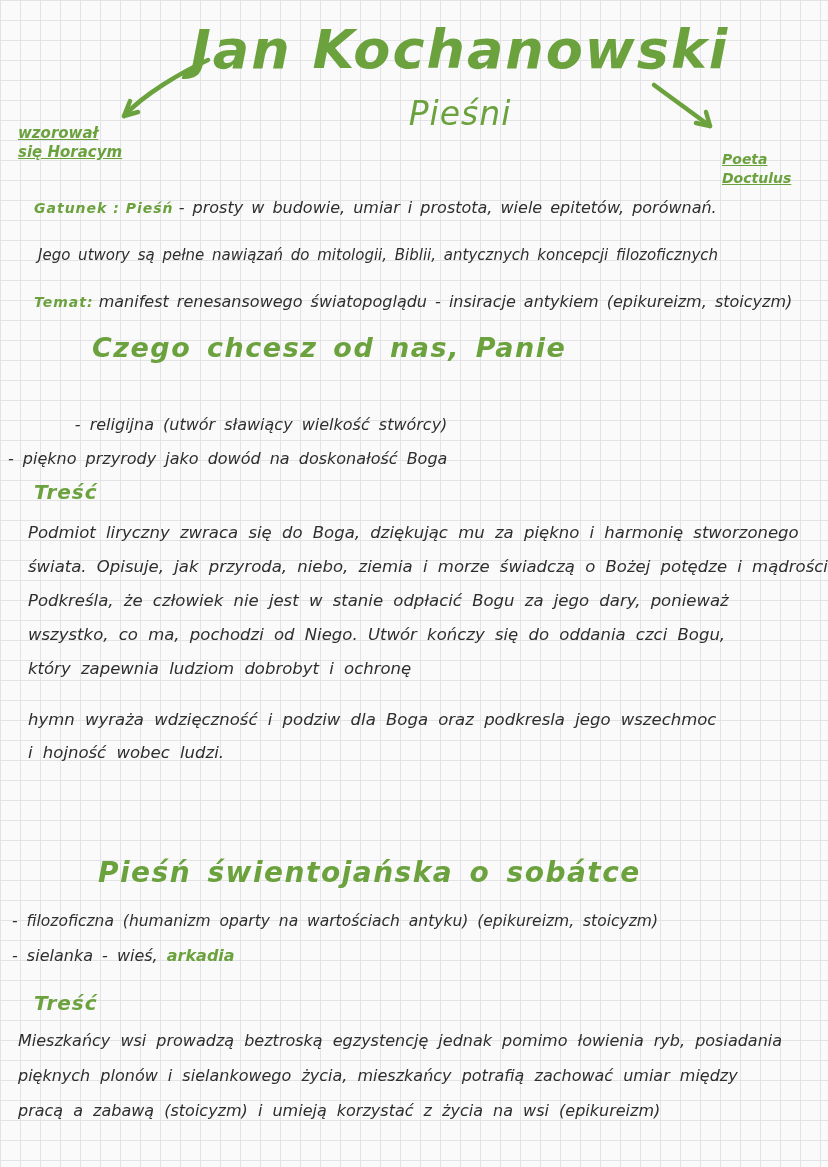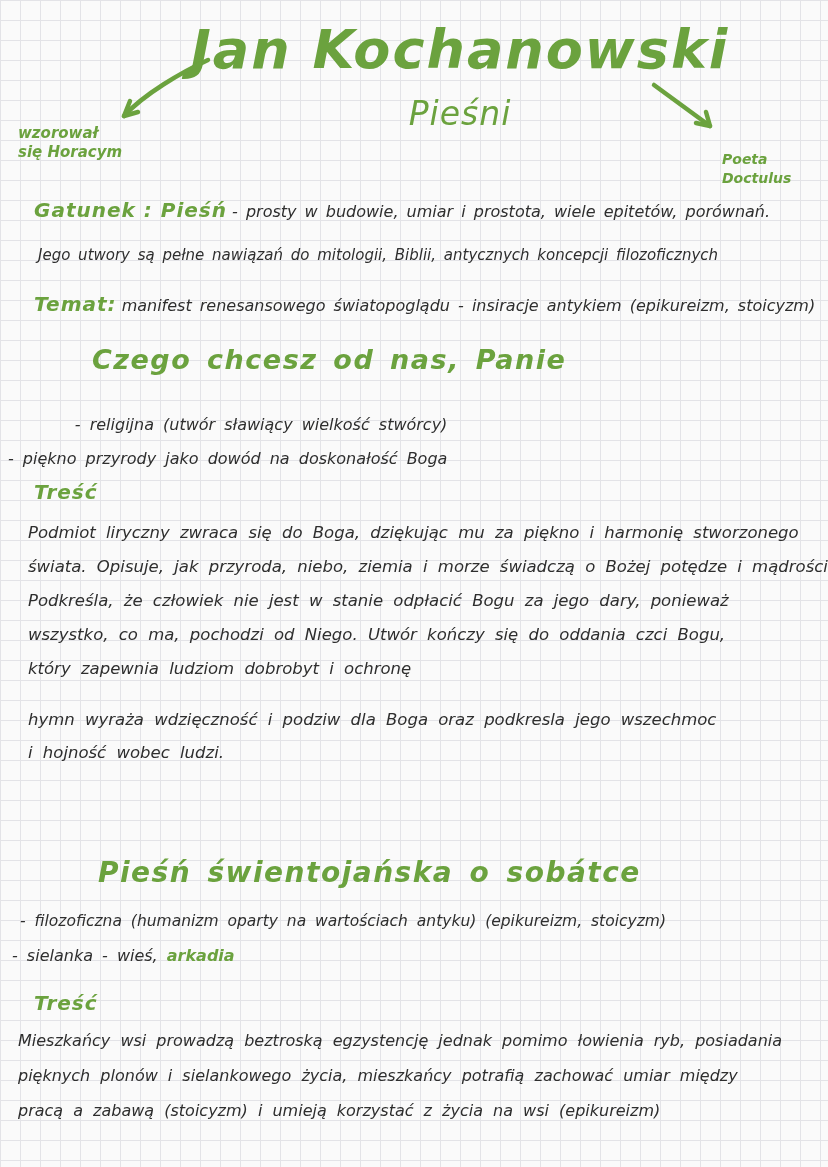--- a/index.html
+++ b/index.html
@@ -27,50 +27,50 @@
   
   .title {
     left: 160px; top: 18px; width: 600px;
     font-size: 54px; font-weight: bold; text-align: center;
     letter-spacing: 2px; white-space: nowrap;
   }
   .subtitle {
     left: 310px; top: 94px; width: 300px;
     font-size: 33px; text-align: center; letter-spacing: 1px;
   }
-  .annot { font-size: 15px; font-weight: bold; line-height: 19px; }
+  .annot { font-size: 15px; font-weight: bold; line-height: 19px; text-decoration: underline; }
   .annot-left  { left: 18px;  top: 124px; }
   .annot-right { left: 722px; top: 126px; font-size: 14px; margin-top: 24px; }
 
   .arrow-svg { overflow: visible; }
 
   
   .meta-row { white-space: nowrap; }
-  .meta-label { font-size: 20px; font-weight: bold; letter-spacing: 1px; }
+  .meta-label { font-size: 14px; font-weight: bold; letter-spacing: 1px; }
   .meta-text  { font-size: 16px; word-spacing: 3px; margin-top: 12px; }
   .gatunek-row { left: 34px; top: 198px; }
   .gatunek-sub { left: 38px; top: 246px; font-size: 15px; word-spacing: 3px; white-space: nowrap; }
   .temat-row   { left: 34px; top: 292px; }
 
   
   .song-heading {
     font-size: 27px; font-weight: bold; letter-spacing: 1.5px;
     word-spacing: 5px; white-space: nowrap;
   }
-  .song1-heading { left: 92px;  top: 344px; }
+  .song1-heading { left: 92px;  top: 332px; }
   .song2-heading { left: 98px;  top: 856px; font-size: 28px; }
 
   .tresc { font-size: 20px; font-weight: bold; letter-spacing: 1px; }
   .tresc1 { left: 34px; top: 480px; }
   .tresc2 { left: 34px; top: 991px; }
 
   
   .bullet { font-size: 16px; word-spacing: 4px; white-space: nowrap; text-align: right; }
   .bullets1 { left: 8px; top: 408px; line-height: 34px; }
-  .bullet-row2a { left: 20px; top: 912px; font-size: 15.5px; }
+  .bullet-row2a { left: 12px; top: 912px; font-size: 15.5px; }
   .bullet-row2b { left: 12px; top: 946px; font-size: 16px; }
 
   .para { font-size: 16.5px; word-spacing: 5px; white-space: nowrap; }
   .para1 { left: 28px; top: 516px; line-height: 34px; }
   .para2 { left: 28px; top: 703px; line-height: 33px; }
   .para3 { left: 18px; top: 1023px; line-height: 35px; font-size: 16px; }
 </style>
 </head>
 <body>
 

